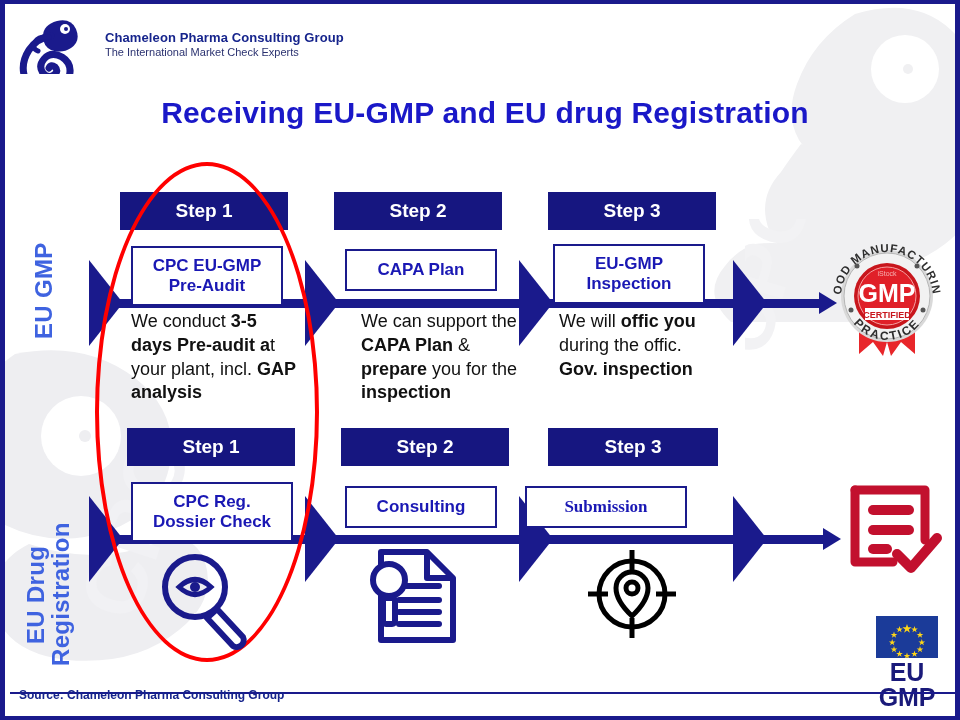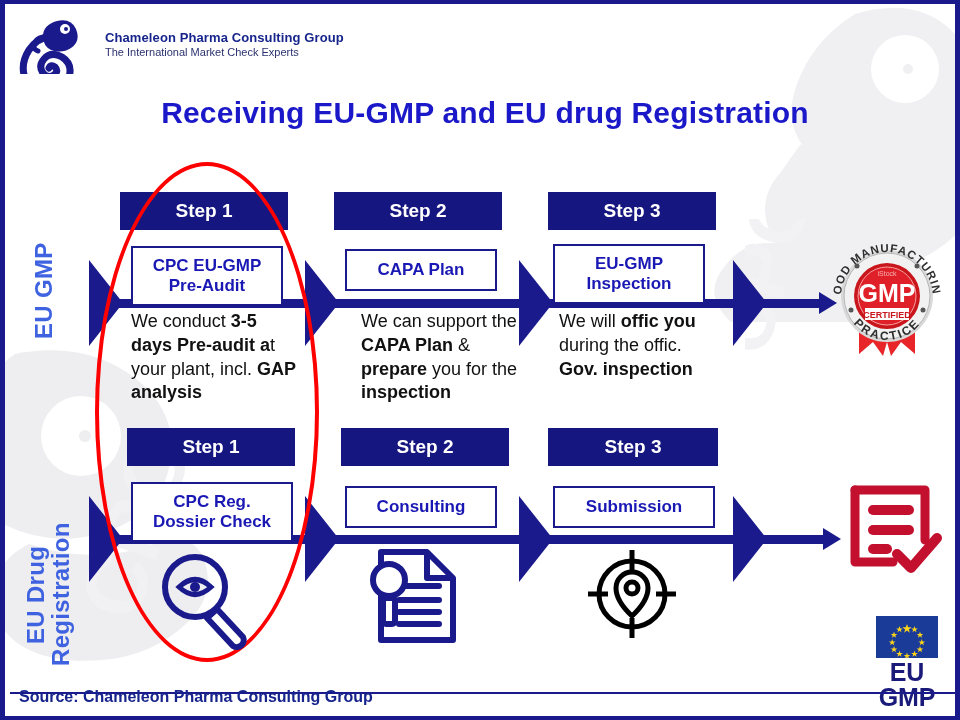--- a/index.html
+++ b/index.html
@@ -85,21 +85,21 @@
   #badge-gmp{left:818px;top:228px;width:128px;height:128px;}
 
   
   #eu-block{position:absolute;left:856px;top:612px;width:92px;height:82px;}
   #eu-flag{width:62px;height:42px;background:#1b3b99;margin:0 auto;position:relative;}
   #eu-flag svg{position:absolute;left:0;top:0;}
   #eu-caption{margin-top:2px;text-align:center;font-size:25px;font-weight:bold;color:#1a1a7a;letter-spacing:-.2px;line-height:1;}
 
   
   #footer-rule{position:absolute;left:5px;top:688px;width:950px;height:2px;background:#1a1a8c;}
-  #footer{position:absolute;left:14px;top:684px;font-size:16px;color:#16248c;font-weight:bold;}
+  #footer{position:absolute;left:14px;top:684px;font-size:12px;color:#16248c;font-weight:bold;}
 </style>
 </head>
 <body>
 
 <div id="slide">
 
   <div class="wm" style="left:600px;top:-10px;">
     <svg width="380" height="330" viewBox="0 0 380 330">
       <g fill="#f0f0f2">
         <path d="M250 20 q60 -18 96 16 q40 38 22 92 q-10 30 -44 44 q-40 16 -86 4 q-30 -8 -44 -30 q-14 -24 -2 -56 q16 -44 58 -70 z"></path>
@@ -192,21 +192,21 @@
     <div class="stepbox" style="left:126px;top:478px;width:158px;height:56px;">
       <div><span>CPC Reg.</span><br><span>Dossier Check</span></div>
     </div>
 
     <div class="stepcap" style="left:336px;top:424px;width:168px;height:38px;">Step 2</div>
     <div class="stepbox" style="left:340px;top:482px;width:148px;height:38px;">
       <div><span>Consulting</span></div>
     </div>
 
     <div class="stepcap" style="left:543px;top:424px;width:170px;height:38px;">Step 3</div>
-    <div class="stepbox" style="left:548px;top:482px;width:158px;height:38px;">
+    <div class="stepbox" style="left:520px;top:482px;width:158px;height:38px;font-family:Liberation Serif, serif;">
       <div><span>Submission</span></div>
     </div>
   </div>
 
   <div id="ellipse"></div>
 
   <div class="icon" id="icon-eye-magnifier">
     <svg width="110" height="110" viewBox="0 0 110 110">
       <circle cx="44" cy="40" r="30" fill="none" stroke="#1a1a8c" stroke-width="6"></circle>
       <path d="M28 40 q16 -15 32 0 q-16 15 -32 0 z" fill="none" stroke="#1a1a8c" stroke-width="5"></path>

